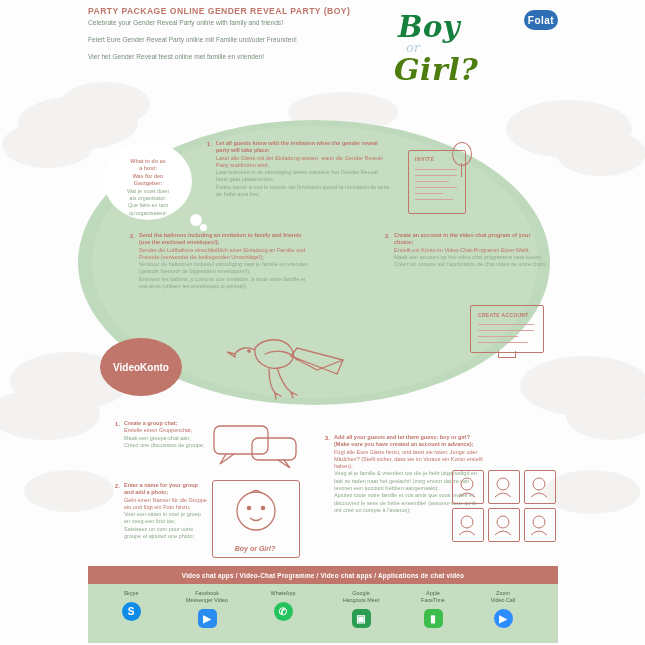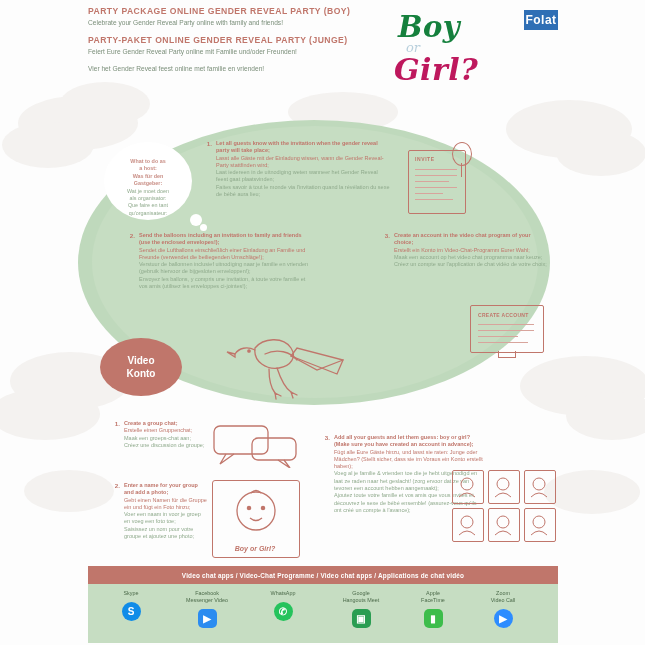--- a/index.html
+++ b/index.html
@@ -24,39 +24,39 @@
   .title-block{position:absolute;left:0;top:0;width:340px;}
   .t-row{margin-bottom:8px;}
   .t-main{
     font-size:8.6px;font-weight:bold;letter-spacing:.45px;
     color:#c0766b;text-transform:uppercase;line-height:11px;
   }
   .t-sub{font-size:6.6px;color:#7b8f7a;line-height:9px;margin-top:1px;}
 
   .logo{
     position:absolute;right:0;top:4px;width:34px;height:20px;
-    background:#2f6fb5;border-radius:0;
-    color:#fff;font-size:12px;font-weight:bold;
+    background:#2f6fb5;border-radius:10px;
+    color:#fff;font-size:10px;font-weight:bold;
     display:flex;align-items:center;justify-content:center;letter-spacing:.5px;
   }
   .boygirl{position:absolute;right:34px;top:2px;width:140px;height:98px;}
   .bg-boy{
     position:absolute;left:14px;top:2px;
     font-family:"DejaVu Serif", serif;font-style:italic;font-weight:bold;
     font-size:29px;color:#15803d;letter-spacing:.5px;
   }
   .bg-or{
     position:absolute;left:22px;top:32px;
     font-family:"DejaVu Serif", serif;font-style:italic;
     font-size:13px;color:#b9d0dd;
   }
   .bg-girl{
     position:absolute;left:10px;top:44px;
     font-family:"DejaVu Serif", serif;font-style:italic;font-weight:bold;
-    font-size:30px;color:#be185d;letter-spacing:.5px;
+    font-size:30px;color:#4d7c0f;letter-spacing:.5px;
   }
 
   
   .oval{
     position:absolute;left:78px;top:120px;width:472px;height:285px;
     background:#bfd9bc;border-radius:50%/50%;
   }
   .oval2{
     position:absolute;left:92px;top:126px;width:446px;height:272px;
     background:#c6ddc2;border-radius:50%;
@@ -115,21 +115,21 @@
     border:1.3px solid #c0766b;border-radius:2px;
   }
   .acct .t{position:absolute;left:7px;top:6px;font-size:5px;color:#c0766b;font-weight:bold;letter-spacing:.3px;}
   .acct .l{position:absolute;left:7px;height:1px;background:#d8a49c;}
   .acct-stand{position:absolute;left:498px;top:351px;width:16px;height:6px;border:1.3px solid #c0766b;border-top:none;}
 
   
   .vbadge{
     position:absolute;left:100px;top:338px;width:82px;height:58px;
     background:#c0766b;border-radius:50%;
-    display:flex;align-items:center;justify-content:center;flex-direction:column;
+    display:flex;align-items:center;justify-content:center;flex-direction:row;
     color:#fff;font-size:10px;font-weight:bold;line-height:13px;
   }
 
   
   .stork{position:absolute;left:225px;top:330px;width:130px;height:76px;}
 
   
   .chatbox{position:absolute;left:212px;top:422px;width:88px;height:46px;}
   
   .babybox{
@@ -187,21 +187,20 @@
     <div class="c" style="left:288px;top:92px;width:110px;height:40px;"></div>
   </div>
 
   <div class="header">
     <div class="title-block">
       <div class="t-row">
         <div class="t-main">PARTY PACKAGE ONLINE GENDER REVEAL PARTY (BOY)</div>
         <div class="t-sub">Celebrate your Gender Reveal Party online with family and friends!</div>
       </div>
       <div class="t-row">
-        <div class="t-main">PARTY-PAKET ONLINE GENDER REVEAL PARTY (JUNGE)</div>
         <div class="t-sub">Feiert Eure Gender Reveal Party online mit Familie und/oder Freunden!</div>
       </div>
       <div class="t-row">
         <div class="t-sub">Vier het Gender Reveal feest online met familie en vrienden!</div>
       </div>
     </div>
 
     <div class="boygirl">
       <div class="bg-boy">Boy</div>
       <div class="bg-or">or</div>

